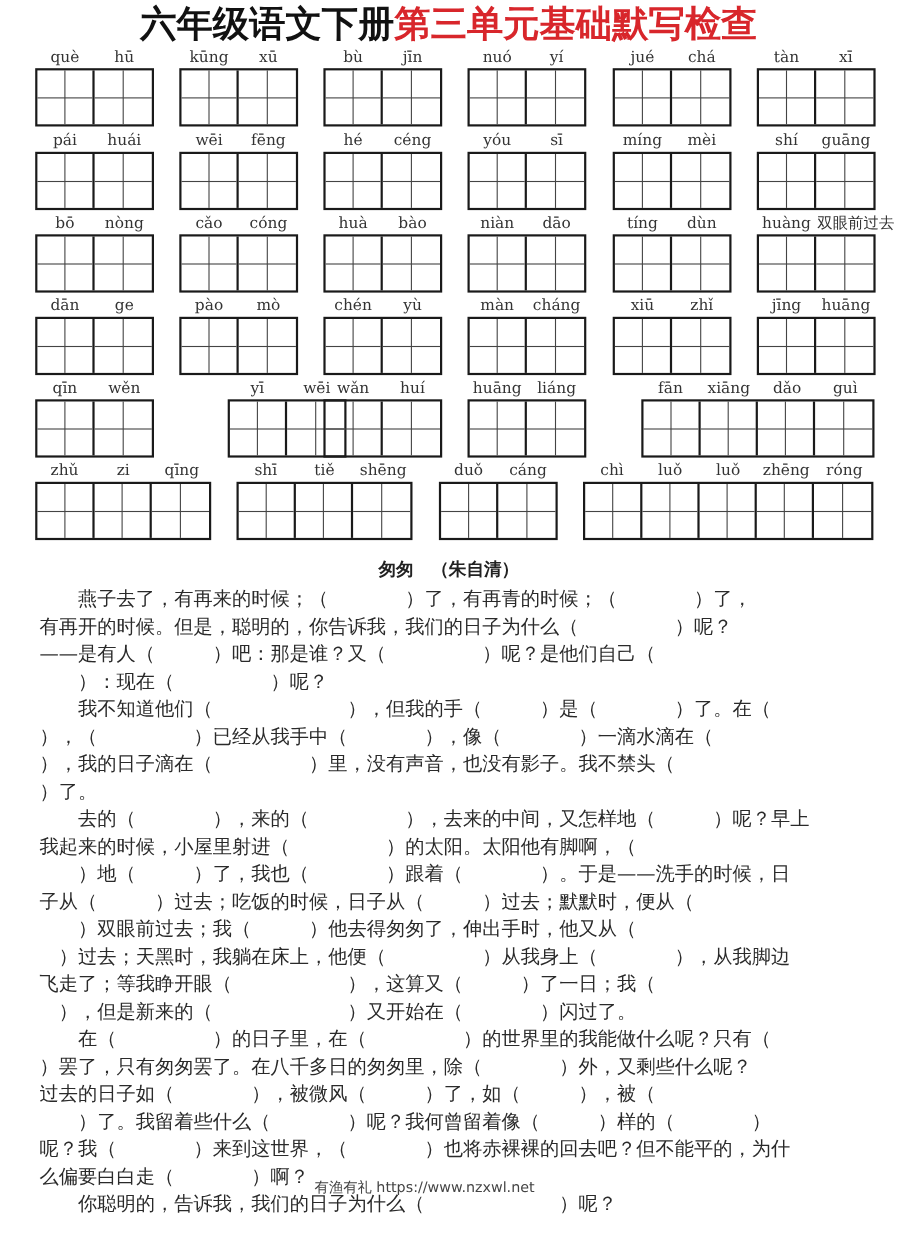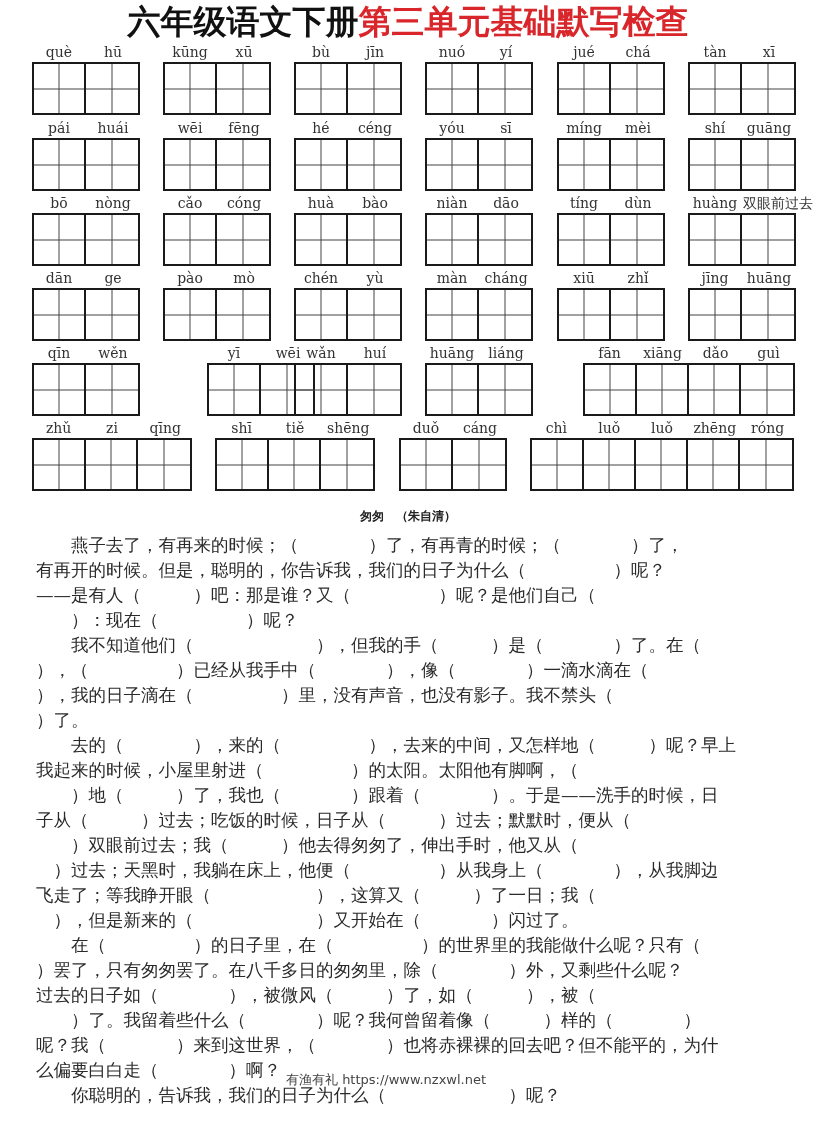--- a/index.html
+++ b/index.html
@@ -37,21 +37,21 @@
     border-left: 1px solid #444; transform: translateX(-0.5px);
   }
   .char::after {
     content: ""; position: absolute; top: 50%; left: 0; right: 0;
     border-top: 1px solid #444; transform: translateY(-0.5px);
   }
 
   .passage-title {
     position: absolute; top: 508px; left: 0; width: 816px; text-align: center;
     font-family: "DejaVu Sans", "Liberation Sans", sans-serif;
-    font-size: 12px; font-weight: bold; color: #222; white-space: pre;
+    font-size: 16px; font-weight: bold; color: #222; white-space: pre;
   }
   .passage {
     position: absolute; left: 36px; top: 533px; width: 760px;
     font-family: "DejaVu Serif", "Liberation Serif", serif;
     font-size: 17.5px; line-height: 25px; color: #2a2a2a;
   }
   .line { height: 25px; white-space: pre; overflow: visible; }
   .watermark {
     position: absolute; left: 286px; top: 1071px;
     font-family: "DejaVu Sans", "Liberation Sans", sans-serif;

